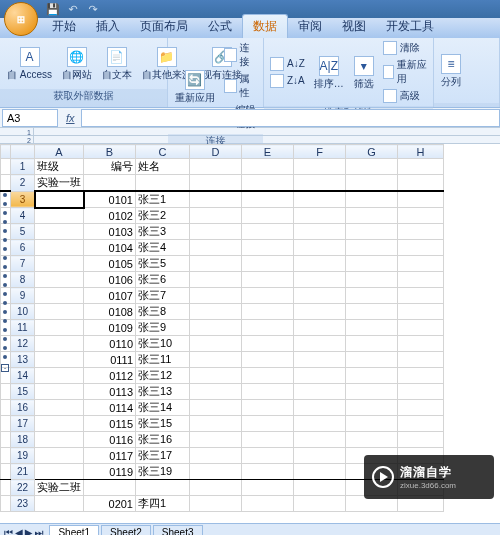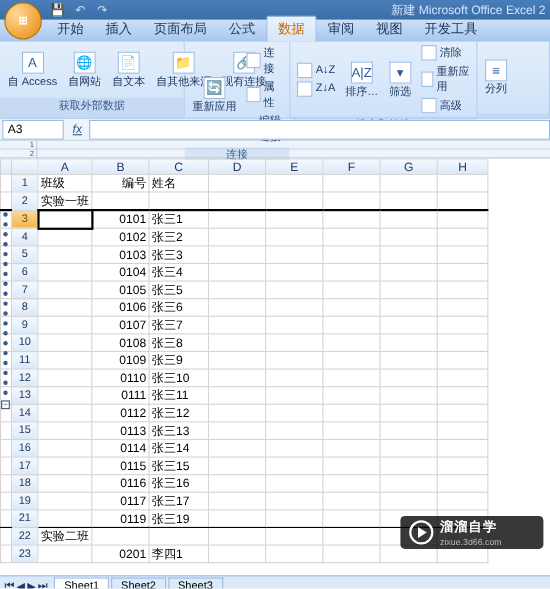--- a/index.html
+++ b/index.html
@@ -66,37 +66,36 @@
 .outline .box { width:8px;height:8px;border:1px solid #3b5a88;margin:2px auto;font-size:8px;line-height:6px;text-align:center;color:#3b5a88;cursor:pointer;}
 
 
 .sheettabs { height: 18px; background:#dce9f9;border-top:1px solid #9bbce3;display:flex;align-items:center;font-size:10px; }
 .nav { display:flex;gap:2px;padding:0 4px;color:#1f3864; }
 .nav span{cursor:pointer;}
 .stab { padding: 1px 8px; background:#fff;border:1px solid #9bbce3;border-bottom:none;margin-left:2px;cursor:pointer; }
 .stab.inactive { background:#dce9f9; }
 
 
-.watermark { position:absolute; right:6px; bottom:24px; width:130px;height:30px;background:rgba(0,0,0,.78);border-radius:4px;display:flex;align-items:center;gap:6px;padding:4px 8px;color:#fff; }
+.watermark { position:absolute; right:6px; bottom:24px; width:130px;height:44px;background:rgba(0,0,0,.78);border-radius:4px;display:flex;align-items:center;gap:6px;padding:4px 8px;color:#fff; }
 .watermark .play { width:22px;height:22px;border:2px solid #fff;border-radius:50%;display:flex;align-items:center;justify-content:center; }
 .watermark .play::after{content:"";border-left:8px solid #fff;border-top:5px solid transparent;border-bottom:5px solid transparent;margin-left:2px;}
 .watermark .t1{font-size:12px;font-weight:bold;letter-spacing:1px;}
 .watermark .t2{font-size:8px;color:#bbb;}
 </style>
 </head>
 <body>
 
 <div class="titlebar">
   <div class="office-btn">⊞</div>
   <div class="qat">
     <span>💾</span>
     <span>↶</span>
     <span>↷</span>
   </div>
-  <div class="title-text">新建 Microsoft Office Excel 2</div>
 </div>
 
 <div class="ribbon-tabs" id="ribbon-tabs">
     <div class="tab">开始</div>
     <div class="tab">插入</div>
     <div class="tab">页面布局</div>
     <div class="tab">公式</div>
     <div class="tab active">数据</div>
     <div class="tab">审阅</div>
     <div class="tab">视图</div>

